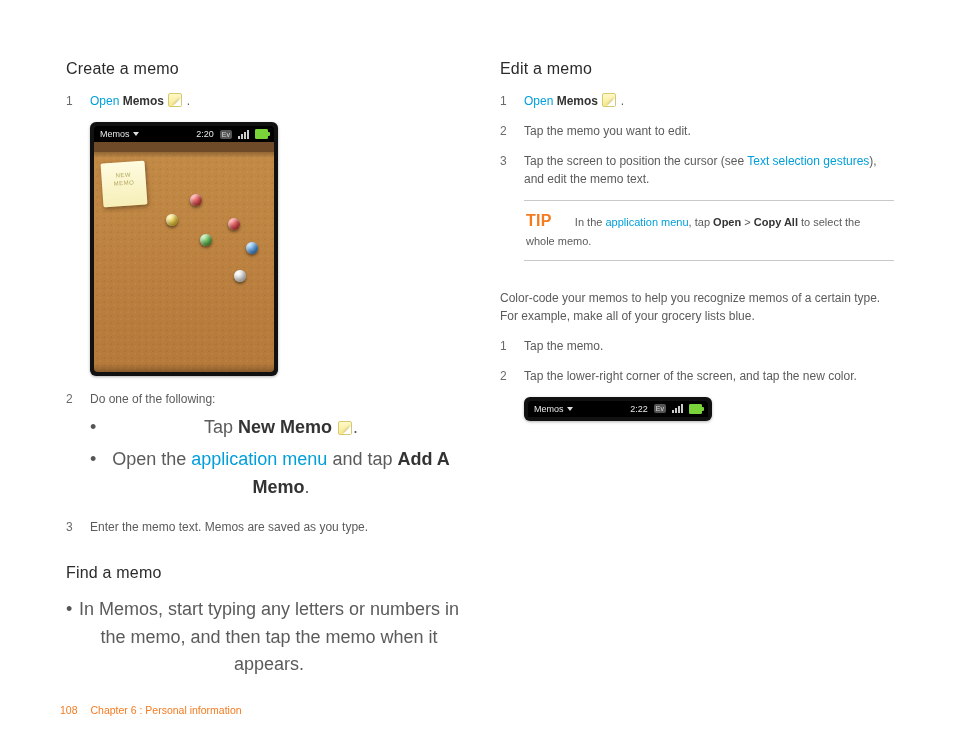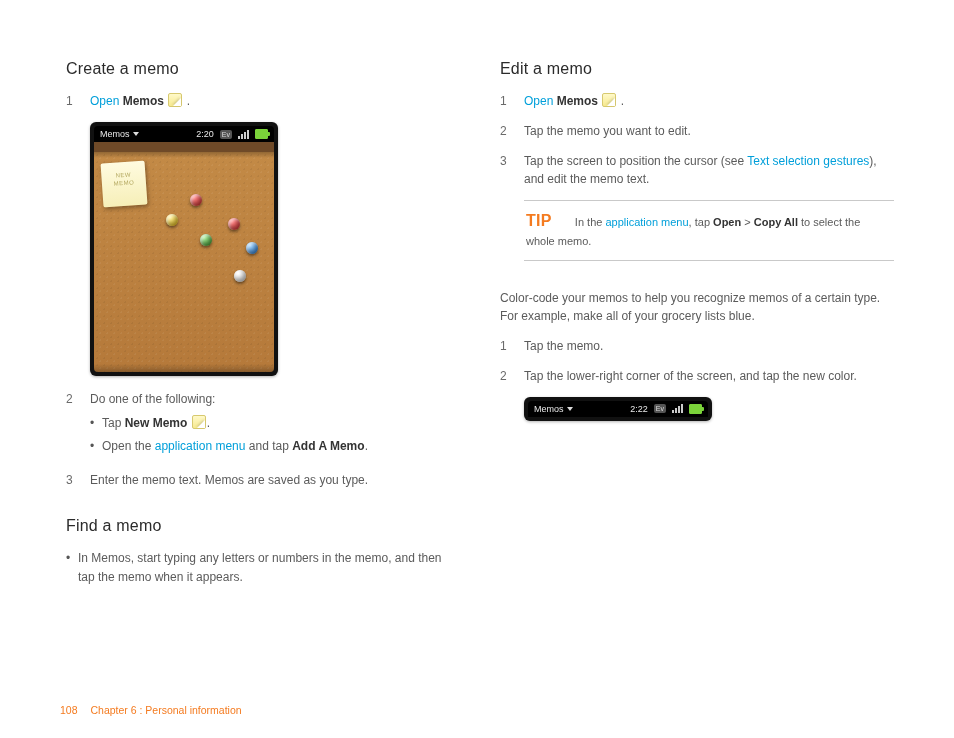--- a/index.html
+++ b/index.html
@@ -48,24 +48,25 @@
     width:10px;
     flex:0 0 10px;
     color:#6a6a6a;
     font-size:12px;
   }
   ol.steps>li .body{flex:1 1 auto;}
   ul.bul{list-style:none;padding:0;margin:6px 0 0 0;}
   ul.bul>li{
     position:relative;
     padding-left:12px;
-    font-size:12px;
+    font-size:18px;
     color:var(--sub);
     line-height:1.55;
     margin-bottom:4px;
+    text-align:center;
   }
   ul.bul>li::before{
     content:"•";
     position:absolute;left:0;top:0;
     color:#555;
   }
   .lnk{color:var(--link);}
   strong,.b{font-weight:600;color:#333;}
   .callout{
     border-top:1px solid var(--rule);

